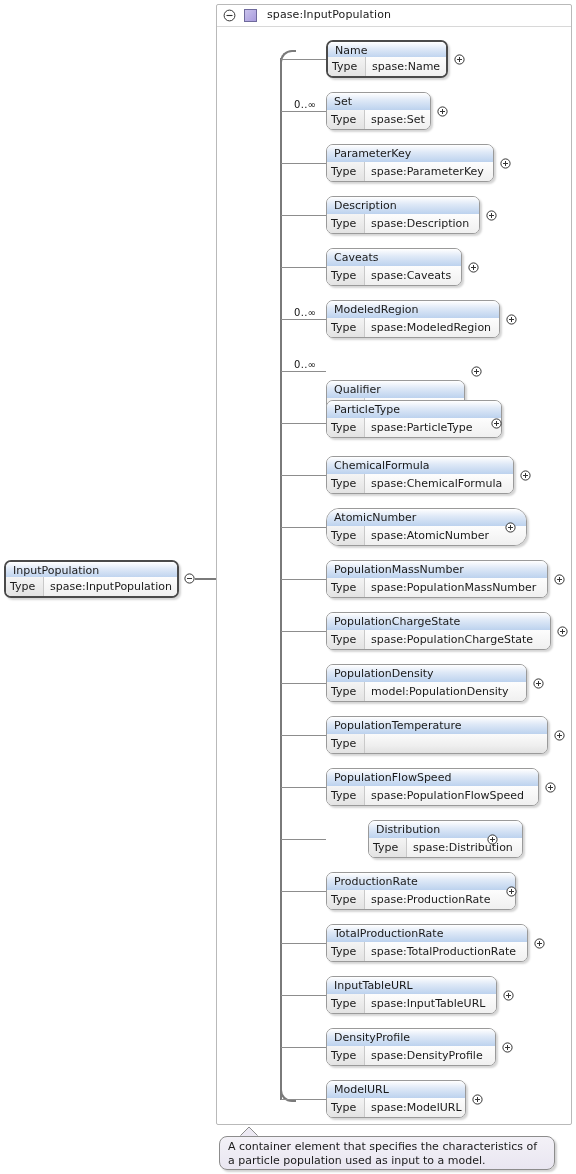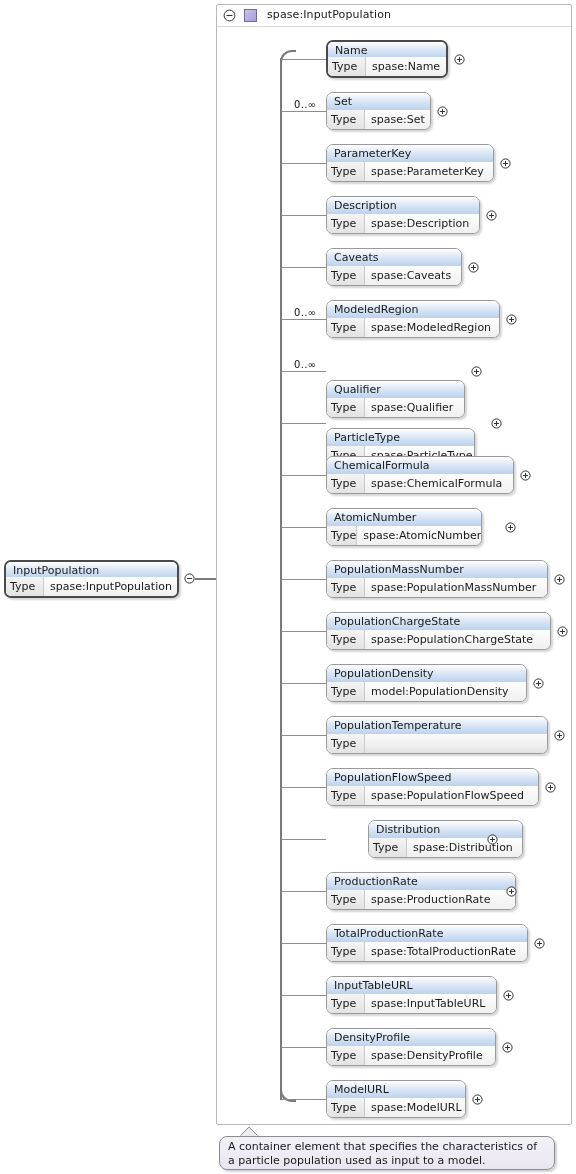--- a/index.html
+++ b/index.html
@@ -381,21 +381,21 @@
       </div>
     </div>
     <div class="plus-badge" style="left: 471px; top: 366px;">
       <svg class="svg-icon" width="11" height="11" viewBox="0 0 11 11">
         <circle cx="5.5" cy="5.5" r="4.6" fill="#ffffff" stroke="#333333" stroke-width="1"></circle>
         <line x1="3" y1="5.5" x2="8" y2="5.5" stroke="#333333" stroke-width="1"></line>
         <line x1="5.5" y1="3" x2="5.5" y2="8" stroke="#333333" stroke-width="1"></line>
       </svg>
     </div>
     <div class="hline" style="left: 281px; top: 423px; width: 45px;"></div>
-    <div class="node" style="left: 326px; top: 428px; width: 149px;">
+    <div class="node" style="left: 326px; top: 400px; width: 176px;">
       <div class="node-name">ParticleType</div>
       <div class="node-type-row">
         <div class="type-label">Type</div>
         <div class="type-value">spase:ParticleType</div>
       </div>
     </div>
     <div class="plus-badge" style="left: 491px; top: 418px;">
       <svg class="svg-icon" width="11" height="11" viewBox="0 0 11 11">
         <circle cx="5.5" cy="5.5" r="4.6" fill="#ffffff" stroke="#333333" stroke-width="1"></circle>
         <line x1="3" y1="5.5" x2="8" y2="5.5" stroke="#333333" stroke-width="1"></line>
@@ -411,21 +411,21 @@
       </div>
     </div>
     <div class="plus-badge" style="left: 520px; top: 470px;">
       <svg class="svg-icon" width="11" height="11" viewBox="0 0 11 11">
         <circle cx="5.5" cy="5.5" r="4.6" fill="#ffffff" stroke="#333333" stroke-width="1"></circle>
         <line x1="3" y1="5.5" x2="8" y2="5.5" stroke="#333333" stroke-width="1"></line>
         <line x1="5.5" y1="3" x2="5.5" y2="8" stroke="#333333" stroke-width="1"></line>
       </svg>
     </div>
     <div class="hline" style="left: 281px; top: 527px; width: 45px;"></div>
-    <div class="node" style="left: 326px; top: 508px; width: 156px;">
+    <div class="node" style="left: 326px; top: 508px; width: 201px; border-radius: 13px;">
       <div class="node-name">AtomicNumber</div>
       <div class="node-type-row">
         <div class="type-label">Type</div>
         <div class="type-value">spase:AtomicNumber</div>
       </div>
     </div>
     <div class="plus-badge" style="left: 505px; top: 522px;">
       <svg class="svg-icon" width="11" height="11" viewBox="0 0 11 11">
         <circle cx="5.5" cy="5.5" r="4.6" fill="#ffffff" stroke="#333333" stroke-width="1"></circle>
         <line x1="3" y1="5.5" x2="8" y2="5.5" stroke="#333333" stroke-width="1"></line>

